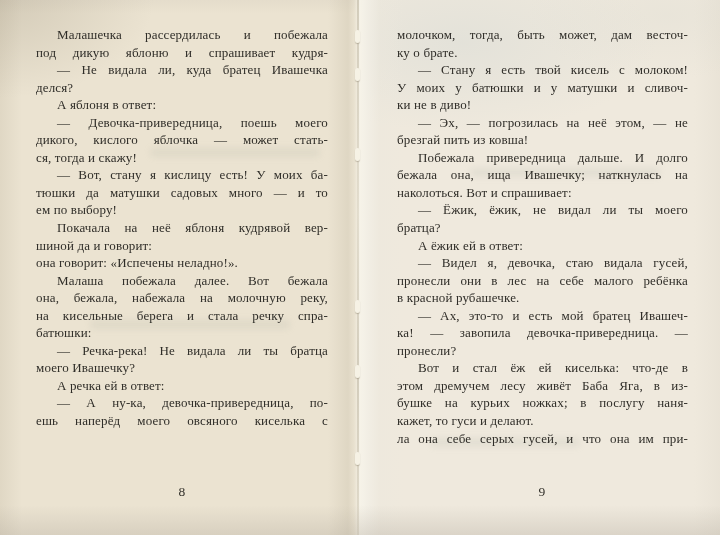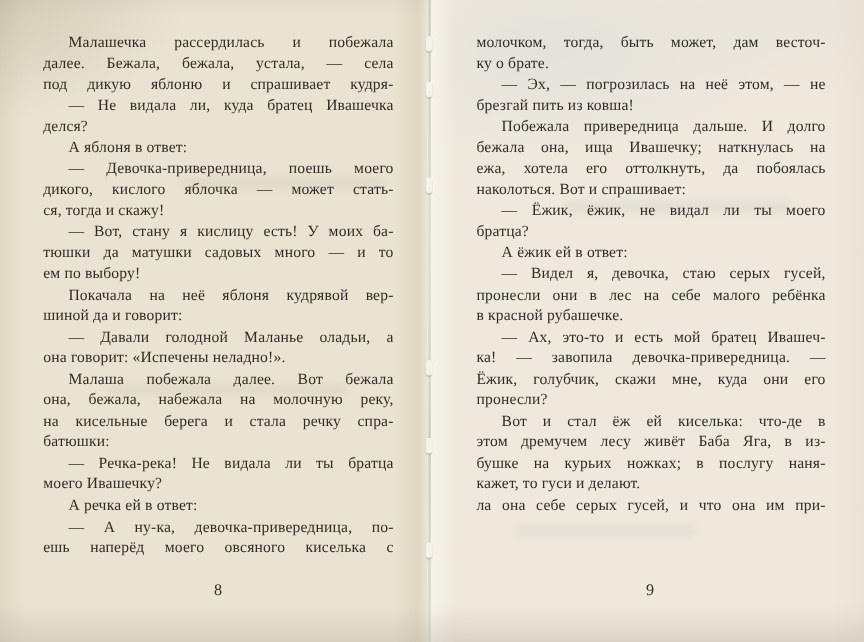--- a/index.html
+++ b/index.html
@@ -104,21 +104,20 @@
   <div class="stitch" style="top:30px;"></div>
   <div class="stitch" style="top:68px;"></div>
   <div class="stitch" style="top:148px;"></div>
   <div class="stitch" style="top:300px;"></div>
   <div class="stitch" style="top:365px;"></div>
   <div class="stitch" style="top:452px;"></div>
 
   <div class="text-block" id="left-text">
       <div class="para">
         <div class="line indent">Малашечка рассердилась и побежала</div>
-        <div class="line">далее. Бежала, бежала, устала, — села</div>
         <div class="line">под дикую яблоню и спрашивает кудря-</div>
       </div>
       <div class="para">
         <div class="line indent">— Не видала ли, куда братец Ивашечка</div>
         <div class="line endline">делся?</div>
       </div>
       <div class="para">
         <div class="line indent endline">А яблоня в ответ:</div>
       </div>
       <div class="para">
@@ -129,21 +128,20 @@
       <div class="para">
         <div class="line indent">— Вот, стану я кислицу есть! У моих ба-</div>
         <div class="line">тюшки да матушки садовых много — и то</div>
         <div class="line endline">ем по выбору!</div>
       </div>
       <div class="para">
         <div class="line indent">Покачала на неё яблоня кудрявой вер-</div>
         <div class="line endline">шиной да и говорит:</div>
       </div>
       <div class="para">
-        <div class="line indent">— Давали голодной Маланье оладьи, а</div>
         <div class="line endline">она говорит: «Испечены неладно!».</div>
       </div>
       <div class="para">
         <div class="line indent">Малаша побежала далее. Вот бежала</div>
         <div class="line">она, бежала, набежала на молочную реку,</div>
         <div class="line">на кисельные берега и стала речку спра-</div>
         <div class="line endline">батюшки:</div>
       </div>
       <div class="para">
         <div class="line indent">— Речка-река! Не видала ли ты братца</div>
@@ -156,45 +154,48 @@
         <div class="line indent">— А ну-ка, девочка-привередница, по-</div>
         <div class="line">ешь наперёд моего овсяного киселька с</div>
       </div>
     </div>
   <div class="text-block" id="right-text">
       <div class="para">
         <div class="line">молочком, тогда, быть может, дам весточ-</div>
         <div class="line endline">ку о брате.</div>
       </div>
       <div class="para">
+        <div class="line indent">— Стану я есть твой кисель с молоком!</div>
+        <div class="line">У моих у батюшки и у матушки и сливоч-</div>
+        <div class="line endline">ки не в диво!</div>
+      </div>
+      <div class="para">
         <div class="line indent">— Эх, — погрозилась на неё этом, — не</div>
         <div class="line endline">брезгай пить из ковша!</div>
       </div>
       <div class="para">
         <div class="line indent">Побежала привередница дальше. И долго</div>
         <div class="line">бежала она, ища Ивашечку; наткнулась на</div>
-        <div class="line">ежа, хотела его оттолкнуть, да побоялась</div>
         <div class="line endline">наколоться. Вот и спрашивает:</div>
       </div>
       <div class="para">
         <div class="line indent">— Ёжик, ёжик, не видал ли ты моего</div>
         <div class="line endline">братца?</div>
       </div>
       <div class="para">
         <div class="line indent endline">А ёжик ей в ответ:</div>
       </div>
       <div class="para">
-        <div class="line indent">— Видел я, девочка, стаю серых гусей,</div>
+        <div class="line indent">— Видел я, девочка, стаю видала гусей,</div>
         <div class="line">пронесли они в лес на себе малого ребёнка</div>
         <div class="line endline">в красной рубашечке.</div>
       </div>
       <div class="para">
         <div class="line indent">— Ах, это-то и есть мой братец Ивашеч-</div>
         <div class="line">ка! — завопила девочка-привередница. —</div>
-        <div class="line">Ёжик, голубчик, скажи мне, куда они его</div>
         <div class="line endline">пронесли?</div>
       </div>
       <div class="para">
         <div class="line indent">Вот и стал ёж ей киселька: что-де в</div>
         <div class="line">этом дремучем лесу живёт Баба Яга, в из-</div>
         <div class="line">бушке на курьих ножках; в послугу наня-</div>
         <div class="line endline">кажет, то гуси и делают.</div>
         <div class="line">ла она себе серых гусей, и что она им при-</div>
       </div>
     </div>

